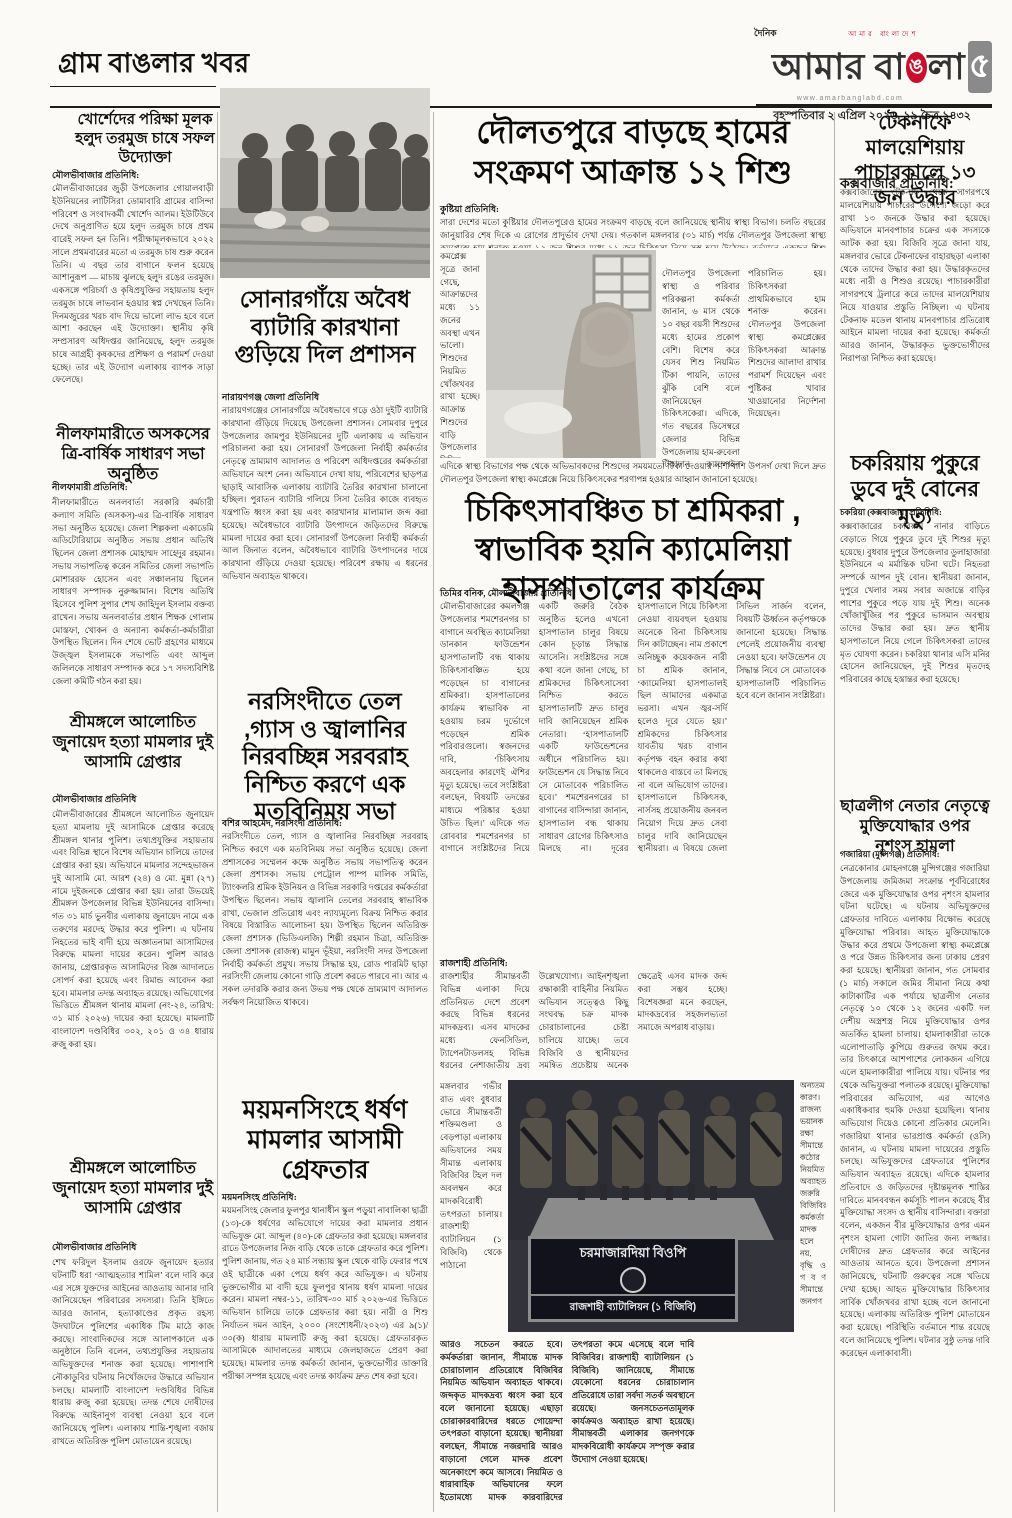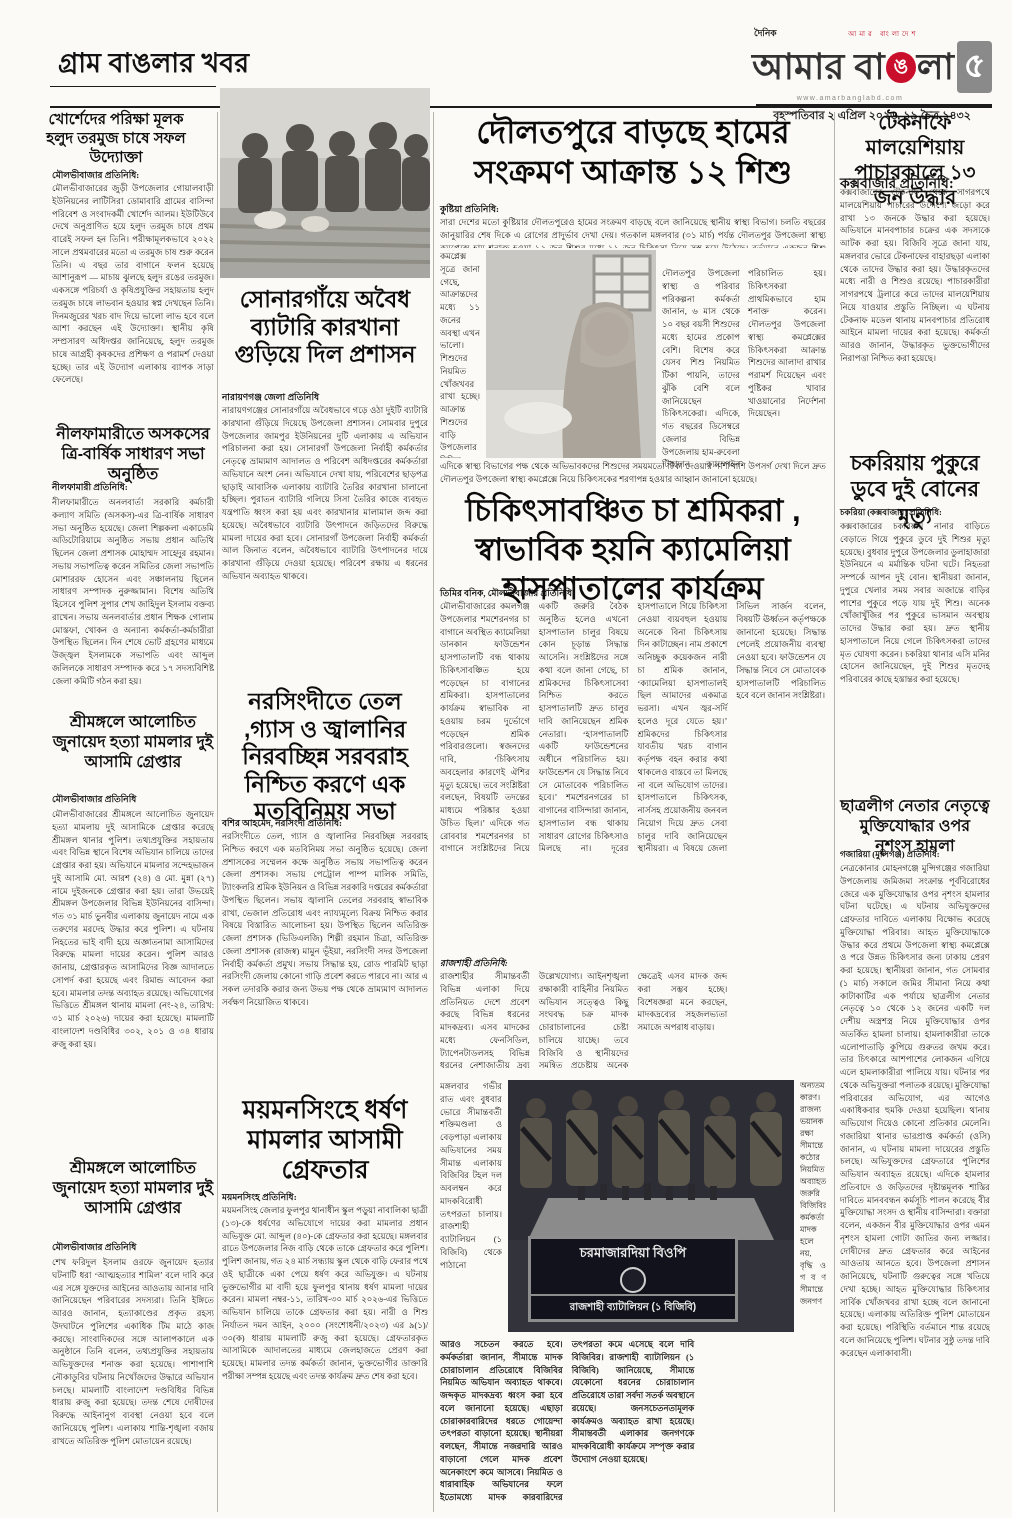--- a/index.html
+++ b/index.html
@@ -11,21 +11,21 @@
   }
   .rule{position:absolute;background:#1c1c1c;}
   .vrule{position:absolute;width:1px;background:#b9b4ab;}
   .section-title{position:absolute;left:58px;top:42px;font-size:27px;font-weight:bold;color:#111;
     font-family:"Liberation Sans","DejaVu Sans",sans-serif;}
   
   .masthead{position:absolute;left:752px;top:26px;width:240px;
     font-family:"Liberation Sans","DejaVu Sans",sans-serif;}
   .mh-daily{display:block;font-size:9px;font-weight:bold;color:#222;margin-left:2px;}
   .mh-slogan{position:absolute;left:96px;top:2px;font-size:7px;letter-spacing:3px;color:#c00f26;white-space:nowrap;}
-  .mh-titlerow{display:flex;align-items:center;}
+  .mh-titlerow{display:flex;align-items:center;margin-left:20px;}
   .mh-title{font-size:36px;font-weight:bold;color:#333;line-height:1;white-space:nowrap;}
   .mh-circle{display:inline-flex;align-items:center;justify-content:center;width:31px;height:31px;
     border-radius:50%;background:#c90f2c;color:#fff;font-size:20px;font-weight:bold;margin:0 1px;}
   .mh-pagebox{display:inline-flex;align-items:center;justify-content:center;width:36px;height:52px;
     background:#8a8a8a;border-radius:4px;color:#fff;font-size:34px;font-weight:bold;margin-left:3px;}
   .mh-web{font-size:7px;color:#8a8a8a;letter-spacing:1.5px;text-align:center;width:196px;margin-top:1px;}
   .mh-date{font-size:11px;color:#222;text-align:center;width:240px;margin-top:6px;font-weight:bold;}
   
   .head-sm{position:absolute;font-size:15px;font-weight:bold;line-height:1.25;text-align:center;color:#0f0f0f;
     font-family:"Liberation Sans","DejaVu Sans",sans-serif;}
@@ -69,21 +69,21 @@
     <div class="mh-date">বৃহস্পতিবার ২ এপ্রিল ২০২৬, ১৯ চৈত্র ১৪৩২</div>
   </div>
 
   <div class="rule" style="left:50px;top:86px;width:166px;height:1px;"></div>
   <div class="rule" style="left:50px;top:106px;width:706px;height:2px;"></div>
   <div class="rule" style="left:756px;top:104px;width:236px;height:4px;"></div>
   <div class="vrule" style="left:217px;top:112px;height:1400px;"></div>
   <div class="vrule" style="left:433px;top:112px;height:1400px;"></div>
   <div class="vrule" style="left:834px;top:112px;height:1400px;"></div>
 
-  <div class="head-sm" style="left:35px;top:110px;width:162px;">খোর্শেদের পরিক্ষা মূলক হলুদ তরমুজ চাষে সফল উদ্যোক্তা</div>
+  <div class="head-sm" style="left:64px;top:110px;width:162px;">খোর্শেদের পরিক্ষা মূলক হলুদ তরমুজ চাষে সফল উদ্যোক্তা</div>
   <div class="byline" style="left:52px;top:168px;width:162px;">মৌলভীবাজার প্রতিনিধি:</div>
   <div class="body-txt" style="left:52px;top:182px;width:162px;height:236px;">মৌলভীবাজারের জুড়ী উপজেলার গোয়ালবাড়ী ইউনিয়নের লাটিসিরা ডোমাবারি গ্রামের বাসিন্দা পরিবেশ ও সংবাদকর্মী খোর্শেদ আলম। ইউটিউবে দেখে অনুপ্রাণিত হয়ে হলুদ তরমুজ চাষে প্রথম বারেই সফল হন তিনি। পরীক্ষামূলকভাবে ২০২২ সালে প্রথমবারের মতো এ তরমুজ চাষ শুরু করেন তিনি। এ বছর তার বাগানে ফলন হয়েছে আশানুরূপ — মাচায় ঝুলছে হলুদ রঙের তরমুজ। একসঙ্গে পরিচর্যা ও কৃষিপ্রযুক্তির সহায়তায় হলুদ তরমুজ চাষে লাভবান হওয়ার স্বপ্ন দেখছেন তিনি। দিনমজুরের খরচ বাদ দিয়ে ভালো লাভ হবে বলে আশা করছেন এই উদ্যোক্তা। স্থানীয় কৃষি সম্প্রসারণ অধিদপ্তর জানিয়েছে, হলুদ তরমুজ চাষে আগ্রহী কৃষকদের প্রশিক্ষণ ও পরামর্শ দেওয়া হচ্ছে। তার এই উদ্যোগ এলাকায় ব্যাপক সাড়া ফেলেছে।</div>
 
   <div class="head-sm" style="left:52px;top:424px;width:162px;font-size:16px;">নীলফামারীতে অসকসের ত্রি-বার্ষিক সাধারণ সভা অনুষ্ঠিত</div>
   <div class="byline" style="left:52px;top:480px;width:162px;">নীলফামারী প্রতিনিধি:</div>
   <div class="body-txt" style="left:52px;top:496px;width:162px;height:212px;">নীলফামারীতে অনলবার্তা সরকারি কর্মচারী কল্যাণ সমিতি (অসকস)-এর ত্রি-বার্ষিক সাধারণ সভা অনুষ্ঠিত হয়েছে। জেলা শিল্পকলা একাডেমি অডিটোরিয়ামে অনুষ্ঠিত সভায় প্রধান অতিথি ছিলেন জেলা প্রশাসক মোহাম্মদ সাহেদুর রহমান। সভায় সভাপতিত্ব করেন সমিতির জেলা সভাপতি মোশাররফ হোসেন এবং সঞ্চালনায় ছিলেন সাধারণ সম্পাদক নুরুজ্জামান। বিশেষ অতিথি হিসেবে পুলিশ সুপার শেখ জাহিদুল ইসলাম বক্তব্য রাখেন। সভায় অনলবার্তার প্রধান শিক্ষক গোলাম মোস্তফা, খোকন ও অন্যান্য কর্মকর্তা-কর্মচারীরা উপস্থিত ছিলেন। দিন শেষে ভোট গ্রহণের মাধ্যমে উজ্জ্বল ইসলামকে সভাপতি এবং আব্দুল জলিলকে সাধারণ সম্পাদক করে ১৭ সদস্যবিশিষ্ট জেলা কমিটি গঠন করা হয়।</div>
 
   <div class="head-sm" style="left:52px;top:712px;width:162px;font-size:16px;">শ্রীমঙ্গলে আলোচিত জুনায়েদ হত্যা মামলার দুই আসামি গ্রেপ্তার</div>
   <div class="byline" style="left:52px;top:792px;width:162px;">মৌলভীবাজার প্রতিনিধি</div>
   <div class="body-txt" style="left:52px;top:808px;width:162px;height:346px;">মৌলভীবাজারের শ্রীমঙ্গলে আলোচিত জুনায়েদ হত্যা মামলায় দুই আসামিকে গ্রেপ্তার করেছে শ্রীমঙ্গল থানার পুলিশ। তথ্যপ্রযুক্তির সহায়তায় এবং বিভিন্ন স্থানে বিশেষ অভিযান চালিয়ে তাদের গ্রেপ্তার করা হয়। অভিযানে মামলার সন্দেহভাজন দুই আসামি মো. আরশ (২৪) ও মো. মুন্না (২৭) নামে দুইজনকে গ্রেপ্তার করা হয়। তারা উভয়েই শ্রীমঙ্গল উপজেলার বিভিন্ন ইউনিয়নের বাসিন্দা। গত ৩১ মার্চ ভুনবীর এলাকায় জুনায়েদ নামে এক তরুণের মরদেহ উদ্ধার করে পুলিশ। এ ঘটনায় নিহতের ভাই বাদী হয়ে অজ্ঞাতনামা আসামিদের বিরুদ্ধে মামলা দায়ের করেন। পুলিশ আরও জানায়, গ্রেপ্তারকৃত আসামিদের বিজ্ঞ আদালতে সোপর্দ করা হয়েছে এবং রিমান্ড আবেদন করা হবে। মামলার তদন্ত অব্যাহত রয়েছে। অভিযোগের ভিত্তিতে শ্রীমঙ্গল থানায় মামলা (নং-২৪, তারিখ: ৩১ মার্চ ২০২৬) দায়ের করা হয়েছে। মামলাটি বাংলাদেশ দণ্ডবিধির ৩০২, ২০১ ও ৩৪ ধারায় রুজু করা হয়।</div>
@@ -157,21 +157,21 @@
     </div>
     <div class="body-txt cols2" style="position:static;flex:1 1 auto;height:208px;">দৌলতপুর উপজেলা স্বাস্থ্য ও পরিবার পরিকল্পনা কর্মকর্তা জানান, ৬ মাস থেকে ১০ বছর বয়সী শিশুদের মধ্যে হামের প্রকোপ বেশি। বিশেষ করে যেসব শিশু নিয়মিত টিকা পায়নি, তাদের ঝুঁকি বেশি বলে জানিয়েছেন চিকিৎসকেরা। এদিকে, গত বছরের ডিসেম্বরে জেলার বিভিন্ন উপজেলায় হাম-রুবেলা টিকাদান ক্যাম্পেইন পরিচালিত হয়। চিকিৎসকরা প্রাথমিকভাবে হাম শনাক্ত করেন। দৌলতপুর উপজেলা স্বাস্থ্য কমপ্লেক্সের চিকিৎসকরা আক্রান্ত শিশুদের আলাদা রাখার পরামর্শ দিয়েছেন এবং পুষ্টিকর খাবার খাওয়ানোর নির্দেশনা দিয়েছেন।</div>
   </div>
 
   <div class="body-txt" style="left:440px;top:460px;width:386px;height:26px;">এদিকে স্বাস্থ্য বিভাগের পক্ষ থেকে অভিভাবকদের শিশুদের সময়মতো টিকা দেওয়ার পাশাপাশি উপসর্গ দেখা দিলে দ্রুত দৌলতপুর উপজেলা স্বাস্থ্য কমপ্লেক্সে নিয়ে চিকিৎসকের শরণাপন্ন হওয়ার আহ্বান জানানো হয়েছে।</div>
 
   <div class="head-lg" style="left:440px;top:492px;width:386px;">চিকিৎসাবঞ্চিত চা শ্রমিকরা , স্বাভাবিক হয়নি ক্যামেলিয়া হাসপাতালের কার্যক্রম</div>
   <div class="byline" style="left:440px;top:586px;width:386px;">তিমির বনিক, মৌলভীবাজার প্রতিনিধি:</div>
   <div class="body-txt cols4" style="left:440px;top:600px;width:386px;height:256px;">মৌলভীবাজারের কমলগঞ্জ উপজেলার শমশেরনগর চা বাগানে অবস্থিত ক্যামেলিয়া ডানকান ফাউন্ডেশন হাসপাতালটি বন্ধ থাকায় চিকিৎসাবঞ্চিত হয়ে পড়েছেন চা বাগানের শ্রমিকরা। হাসপাতালের কার্যক্রম স্বাভাবিক না হওয়ায় চরম দুর্ভোগে পড়েছেন শ্রমিক পরিবারগুলো। স্বজনদের দাবি, ‘চিকিৎসায় অবহেলার কারণেই ঐশির মৃত্যু হয়েছে। তবে সংশ্লিষ্টরা বলছেন, বিষয়টি তদন্তের মাধ্যমে পরিষ্কার হওয়া উচিত ছিল।’ এদিকে গত রোববার শমশেরনগর চা বাগানে সংশ্লিষ্টদের নিয়ে একটি জরুরি বৈঠক অনুষ্ঠিত হলেও এখনো হাসপাতাল চালুর বিষয়ে কোন চূড়ান্ত সিদ্ধান্ত আসেনি। সংশ্লিষ্টদের সঙ্গে কথা বলে জানা গেছে, চা শ্রমিকদের চিকিৎসাসেবা নিশ্চিত করতে হাসপাতালটি দ্রুত চালুর দাবি জানিয়েছেন শ্রমিক নেতারা। ‘হাসপাতালটি একটি ফাউন্ডেশনের অধীনে পরিচালিত হয়। ফাউন্ডেশন যে সিদ্ধান্ত নিবে সে মোতাবেক পরিচালিত হবে।’ শমশেরনগরের চা বাগানের বাসিন্দারা জানান, হাসপাতাল বন্ধ থাকায় সাধারণ রোগের চিকিৎসাও মিলছে না। দূরের হাসপাতালে গিয়ে চিকিৎসা নেওয়া ব্যয়বহুল হওয়ায় অনেকে বিনা চিকিৎসায় দিন কাটাচ্ছেন। নাম প্রকাশে অনিচ্ছুক কয়েকজন নারী চা শ্রমিক জানান, ‘ক্যামেলিয়া হাসপাতালই ছিল আমাদের একমাত্র ভরসা। এখন জ্বর-সর্দি হলেও দূরে যেতে হয়।’ শ্রমিকদের চিকিৎসার যাবতীয় খরচ বাগান কর্তৃপক্ষ বহন করার কথা থাকলেও বাস্তবে তা মিলছে না বলে অভিযোগ তাদের। হাসপাতালে চিকিৎসক, নার্সসহ প্রয়োজনীয় জনবল নিয়োগ দিয়ে দ্রুত সেবা চালুর দাবি জানিয়েছেন স্থানীয়রা। এ বিষয়ে জেলা সিভিল সার্জন বলেন, বিষয়টি ঊর্ধ্বতন কর্তৃপক্ষকে জানানো হয়েছে। সিদ্ধান্ত পেলেই প্রয়োজনীয় ব্যবস্থা নেওয়া হবে। ফাউন্ডেশন যে সিদ্ধান্ত নিবে সে মোতাবেক হাসপাতালটি পরিচালিত হবে বলে জানান সংশ্লিষ্টরা।</div>
 
-  <div class="byline" style="left:440px;top:956px;width:386px;font-style:italic;">রাজশাহী প্রতিনিধি:</div>
+  <div class="byline" style="left:440px;top:956px;width:386px;">রাজশাহী প্রতিনিধি:</div>
   <div class="body-txt cols4" style="left:440px;top:970px;width:386px;height:106px;">রাজশাহীর সীমান্তবর্তী বিভিন্ন এলাকা দিয়ে প্রতিনিয়ত দেশে প্রবেশ করছে বিভিন্ন ধরনের মাদকদ্রব্য। এসব মাদকের মধ্যে ফেনসিডিল, ট্যাপেনটাডলসহ বিভিন্ন ধরনের নেশাজাতীয় দ্রব্য উল্লেখযোগ্য। আইনশৃঙ্খলা রক্ষাকারী বাহিনীর নিয়মিত অভিযান সত্ত্বেও কিছু সংঘবদ্ধ চক্র মাদক চোরাচালানের চেষ্টা চালিয়ে যাচ্ছে। তবে বিজিবি ও স্থানীয়দের সমন্বিত প্রচেষ্টায় অনেক ক্ষেত্রেই এসব মাদক জব্দ করা সম্ভব হচ্ছে। বিশেষজ্ঞরা মনে করছেন, মাদকদ্রব্যের সহজলভ্যতা সমাজে অপরাধ বাড়ায়।</div>
 
   <div class="midflex" style="left:440px;top:1080px;width:386px;height:252px;">
     <div class="body-txt" style="position:static;width:62px;height:252px;flex:0 0 auto;">মঙ্গলবার গভীর রাত এবং বুধবার ভোরে সীমান্তবর্তী শক্তিমণ্ডলা ও বেড়পাড়া এলাকায় অভিযানের সময় সীমান্ত এলাকায় বিজিবির টহল দল অবলম্বন করে মাদকবিরোধী তৎপরতা চালায়। রাজশাহী ব্যাটালিয়ন (১ বিজিবি) থেকে পাঠানো</div>
     <div class="photo" style="position:static;width:286px;height:252px;flex:0 0 auto;background:#33333b;">
       <svg width="286" height="160" viewBox="0 0 286 160" xmlns="http://www.w3.org/2000/svg">
         <rect width="286" height="160" fill="#2d2d35"></rect>
         <g>
           <g transform="translate(10,18)">
               <circle cx="18" cy="10" r="10" fill="#4a463f"></circle>

